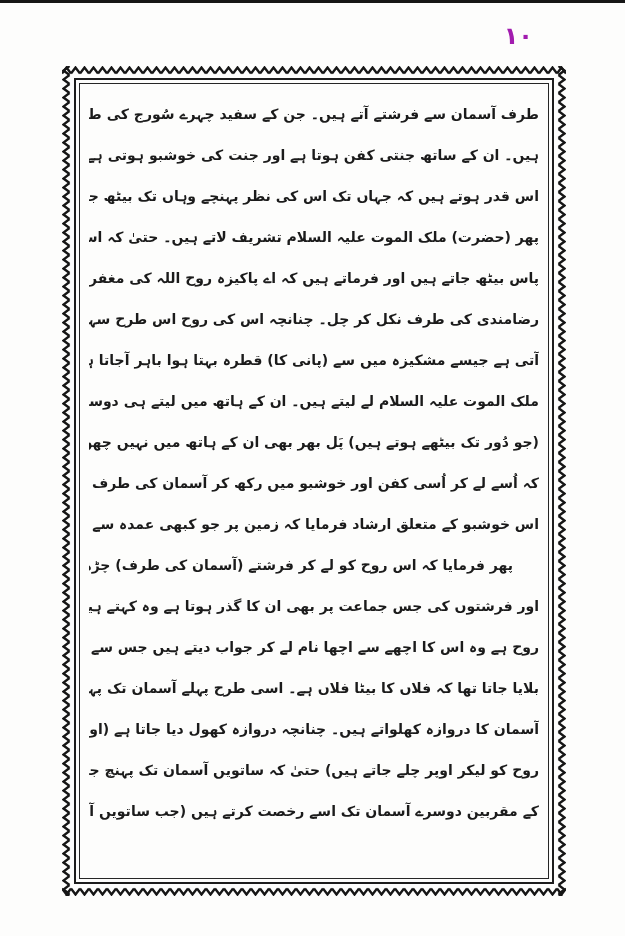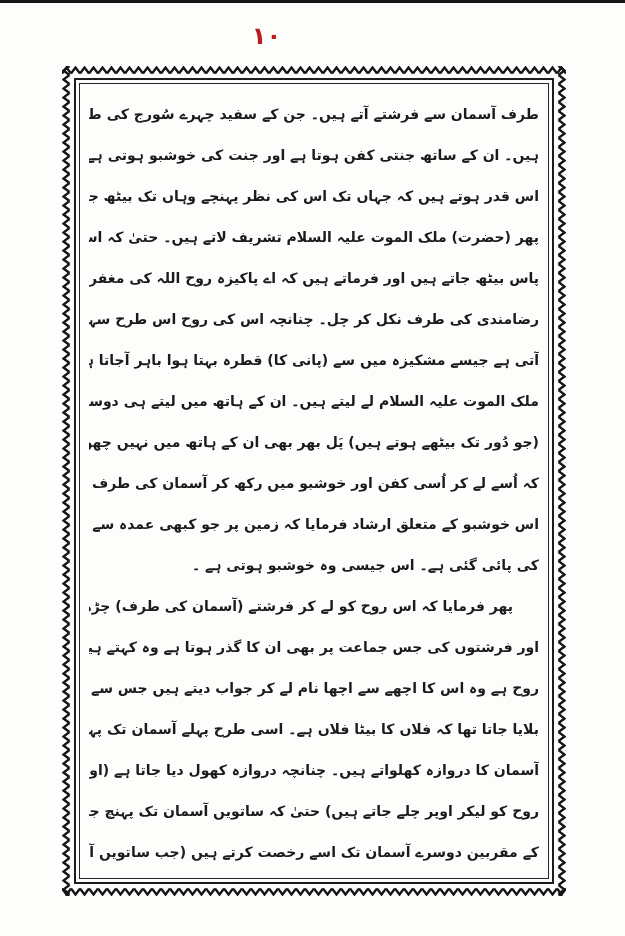--- a/index.html
+++ b/index.html
@@ -19,25 +19,25 @@
   .scan-edge {
     position: absolute;
     top: 0; left: 0;
     width: 625px; height: 3px;
     background: #161616;
   }
   .page-number {
     position: absolute;
     top: 22px; left: 0;
     width: 533px;
-    text-align: center;
+    text-align: right;
     direction: rtl;
     font-size: 24px;
     font-weight: bold;
-    color: #b91c1c;
+    color: #a21caf;
   }
   .frame {
     position: absolute;
     left: 62px; top: 66px;
     width: 504px; height: 830px;
   }
   .zz { position: absolute; display: block; }
   .zz-top    { top: 0;    left: 0; }
   .zz-bottom { bottom: 0; left: 0; }
   .zz-left   { top: 0;    left: 0; }
@@ -128,21 +128,20 @@
             <div class="line">ہیں۔ ان کے ساتھ جنتی کفن ہوتا ہے اور جنت کی خوشبو ہوتی ہے۔ یہ فرشتے</div>
             <div class="line">اس قدر ہوتے ہیں کہ جہاں تک اس کی نظر پہنچے وہاں تک بیٹھ جاتے ہیں۔</div>
             <div class="line">پھر (حضرت) ملک الموت علیہ السلام تشریف لاتے ہیں۔ حتیٰ کہ اس کے سر کے</div>
             <div class="line">پاس بیٹھ جاتے ہیں اور فرماتے ہیں کہ اے پاکیزہ روح اللہ کی مغفرت اور اسکی</div>
             <div class="line">رضامندی کی طرف نکل کر چل۔ چنانچہ اس کی روح اس طرح سہولت سے نکل</div>
             <div class="line">آتی ہے جیسے مشکیزہ میں سے (پانی کا) قطرہ بہتا ہوا باہر آجاتا ہے۔ پس اُسے حضرت</div>
             <div class="line">ملک الموت علیہ السلام لے لیتے ہیں۔ ان کے ہاتھ میں لیتے ہی دوسرے فرشتے</div>
             <div class="line">(جو دُور تک بیٹھے ہوتے ہیں) پَل بھر بھی ان کے ہاتھ میں نہیں چھوڑتے۔ حتیٰ</div>
             <div class="line">کہ اُسے لے کر اُسی کفن اور خوشبو میں رکھ کر آسمان کی طرف چل دیتے ہیں۔</div>
             <div class="line">اس خوشبو کے متعلق ارشاد فرمایا کہ زمین پر جو کبھی عمدہ سے عمدہ خوشبو مشک</div>
-            <div class="line end">کی پائی گئی ہے۔ اس جیسی وہ خوشبو ہوتی ہے ۔</div>
           </div>
 
           <div class="para">
             <div class="line indent">پھر فرمایا کہ اس روح کو لے کر فرشتے (آسمان کی طرف) چڑھنے لگتے ہیں</div>
             <div class="line">اور فرشتوں کی جس جماعت پر بھی ان کا گذر ہوتا ہے وہ کہتے ہیں کہ یہ کون پاکیزہ</div>
             <div class="line">روح ہے وہ اس کا اچھے سے اچھا نام لے کر جواب دیتے ہیں جس سے دنیا میں</div>
             <div class="line">بلایا جاتا تھا کہ فلاں کا بیٹا فلاں ہے۔ اسی طرح پہلے آسمان تک پہنچتے ہیں اور</div>
             <div class="line">آسمان کا دروازہ کھلواتے ہیں۔ چنانچہ دروازہ کھول دیا جاتا ہے (اور وہ اس</div>
             <div class="line">روح کو لیکر اوپر چلے جاتے ہیں) حتیٰ کہ ساتویں آسمان تک پہنچ جاتے ہیں۔ ہر آسمان</div>
             <div class="line">کے مقربین دوسرے آسمان تک اسے رخصت کرتے ہیں (جب ساتویں آسمان</div>

